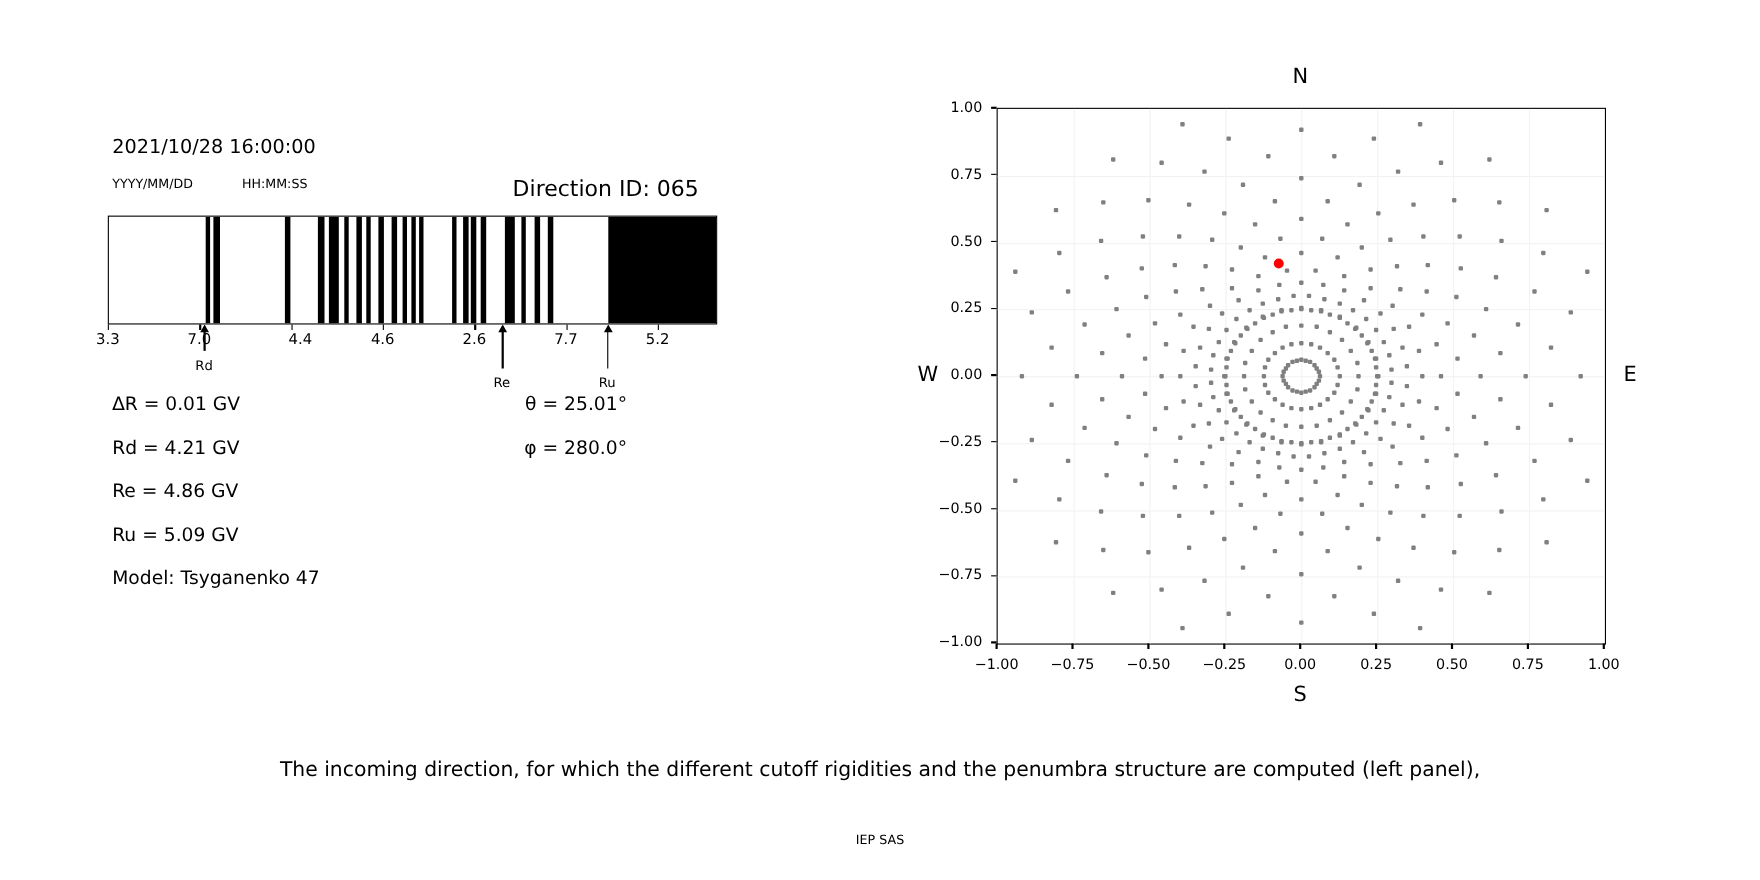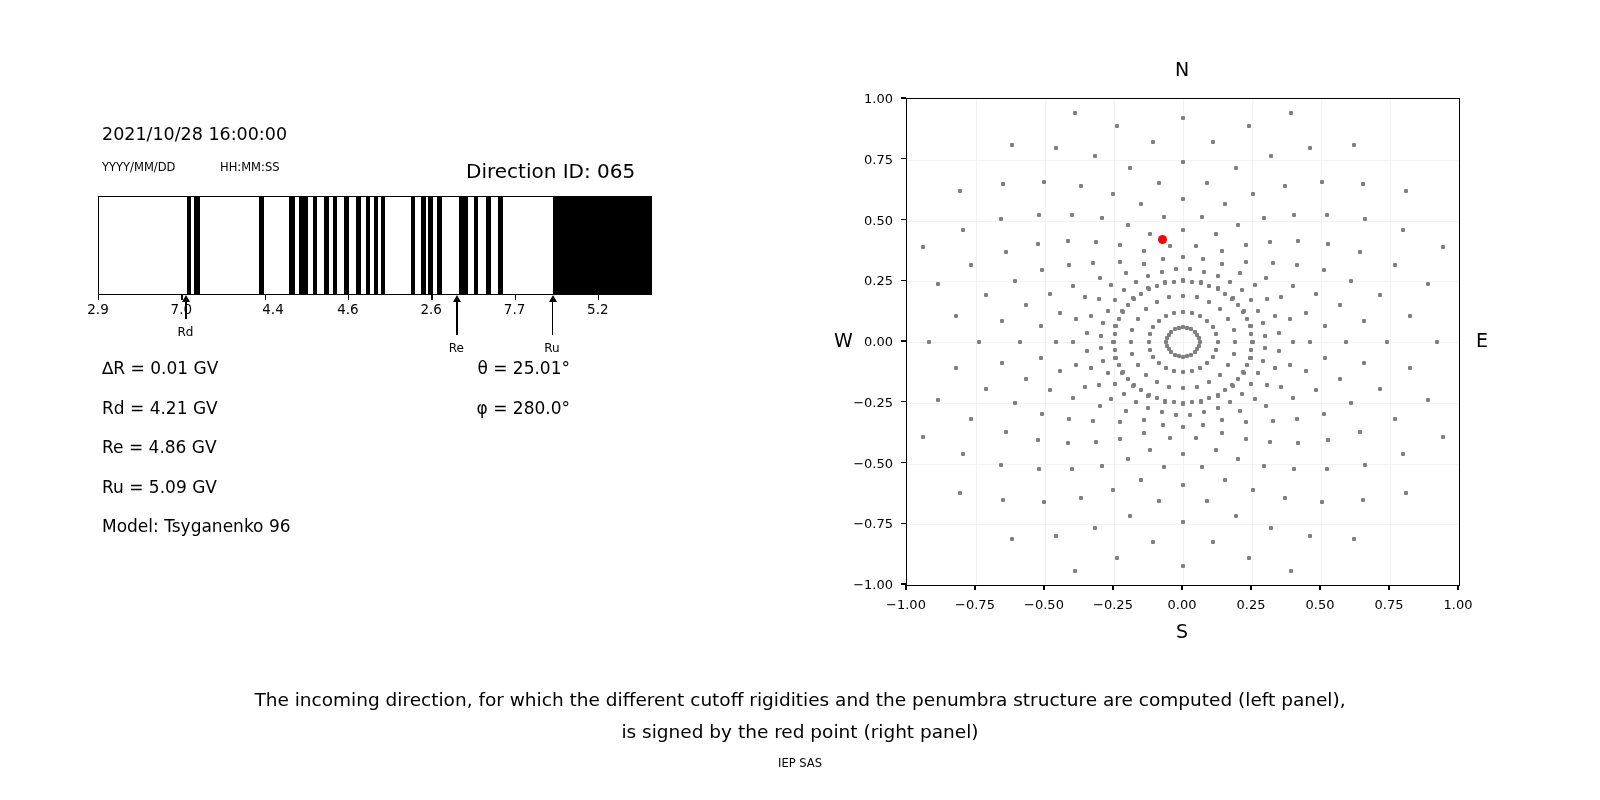--- a/index.html
+++ b/index.html
@@ -67,21 +67,21 @@
       <div class="band" style="left: 329.484px; width: 4.58195px;"></div>
       <div class="band" style="left: 338.232px; width: 4.58195px;"></div>
       <div class="band" style="left: 359.892px; width: 8.74737px;"></div>
       <div class="band" style="left: 374.887px; width: 4.58195px;"></div>
       <div class="band" style="left: 387.383px; width: 4.58195px;"></div>
       <div class="band" style="left: 399.463px; width: 4.58195px;"></div>
       <div class="band" style="left: 454.03px; width: 99.9699px;"></div>
     </div>
   <div class="abs" id="rig-axis">
       <div class="tickmark" style="left: 0px;"></div>
-      <div class="ticklabel" style="left: 0px;">2.9</div>
+      <div class="ticklabel" style="left: 0px;">3.3</div>
       <div class="tickmark" style="left: 83.3083px;"></div>
       <div class="ticklabel" style="left: 83.3083px;">7.0</div>
       <div class="tickmark" style="left: 166.617px;"></div>
       <div class="ticklabel" style="left: 175px;">4.4</div>
       <div class="tickmark" style="left: 249.925px;"></div>
       <div class="ticklabel" style="left: 249.925px;">4.6</div>
       <div class="tickmark" style="left: 333.233px;"></div>
       <div class="ticklabel" style="left: 333.233px;">2.6</div>
       <div class="tickmark" style="left: 416.541px;"></div>
       <div class="ticklabel" style="left: 416.541px;">7.7</div>
@@ -95,21 +95,21 @@
       <div class="marklabel" style="left: 358.226px; top: 46px;">Re</div>
       <div class="markline" style="left: 454.03px; top: 0px; height: 38px; transform: translateY(2px);"></div>
       <div class="markhead" style="left: 450.63px; top: 0px;"></div>
       <div class="marklabel" style="left: 454.03px; top: 46px;">Ru</div>
     </div>
 
 <div class="param" style="left: 102px; top: 358px;">∆R = 0.01 GV</div>
     <div class="param" style="left: 102px; top: 397.5px;">Rd = 4.21 GV</div>
     <div class="param" style="left: 102px; top: 437px;">Re = 4.86 GV</div>
     <div class="param" style="left: 102px; top: 476.5px;">Ru = 5.09 GV</div>
-    <div class="param" style="left: 102px; top: 516px;">Model: Tsyganenko 96</div>
+    <div class="param" style="left: 102px; top: 516px;">Model: Tsyganenko 47</div>
     <div class="param" style="left: 570px; top: 358px; transform: translateX(-100%); width: auto;">θ = 25.01°</div>
     <div class="param" style="left: 570px; top: 397.5px; transform: translateX(-100%); width: auto;">φ = 280.0°</div>
   </div>
 
 <div class="abs" id="polar-panel">
   <div class="abs" id="polar-frame">
       <div class="gridline-v" style="left: 69px;"></div>
       <div class="gridline-v" style="left: 138px;"></div>
       <div class="gridline-v" style="left: 207px;"></div>
       <div class="gridline-v" style="left: 276px;"></div>
@@ -582,15 +582,14 @@
     <div class="xtickmark" style="left: 1457.4px; top: 585px;"></div>
     <div class="xtick" style="left: 1458px; top: 590px;">1.00</div>
     <div class="compass" style="left: 1182px; top: 58px; transform: translateX(-50%);">N</div>
     <div class="compass" style="left: 1182px; top: 620px; transform: translateX(-50%);">S</div>
     <div class="compass" style="left: 834px; top: 329px;">W</div>
     <div class="compass" style="left: 1476px; top: 329px;">E</div>
   </div>
 
 <div class="abs" id="caption">
   <div>The incoming direction, for which the different cutoff rigidities and the penumbra structure are computed (left panel),</div>
-  <div>is signed by the red point (right panel)</div>
 </div>
 <div class="abs" id="footer">IEP SAS</div>
 
 </body></html>

